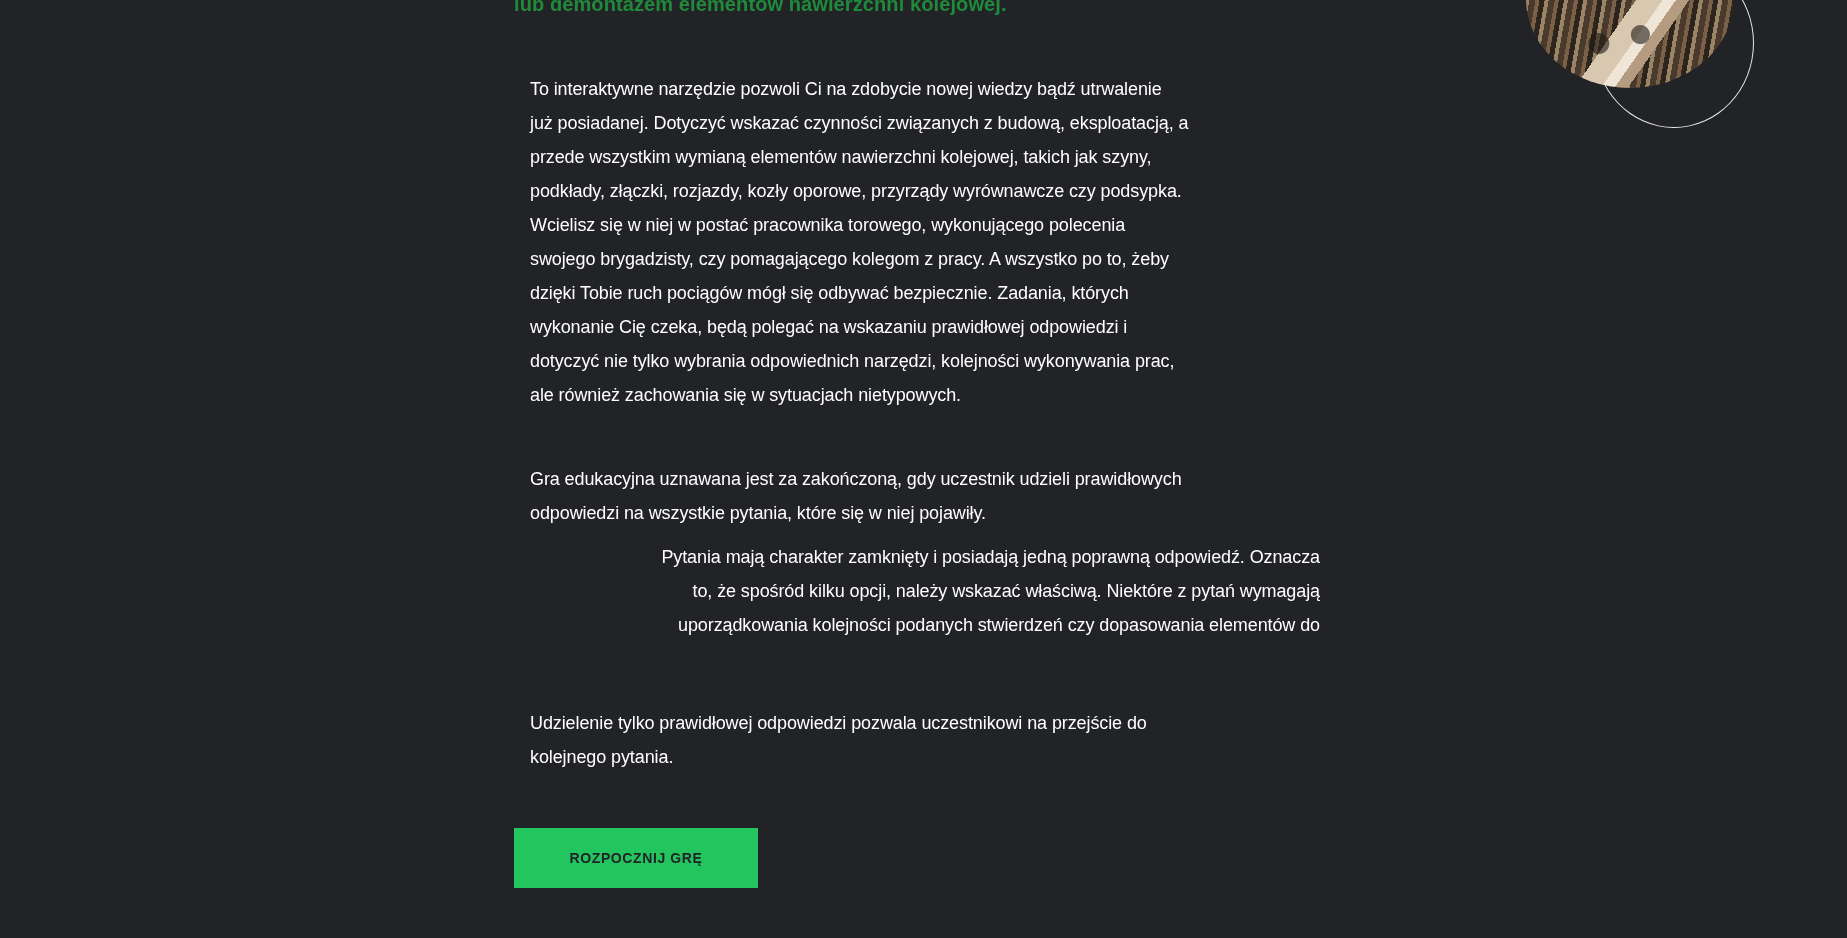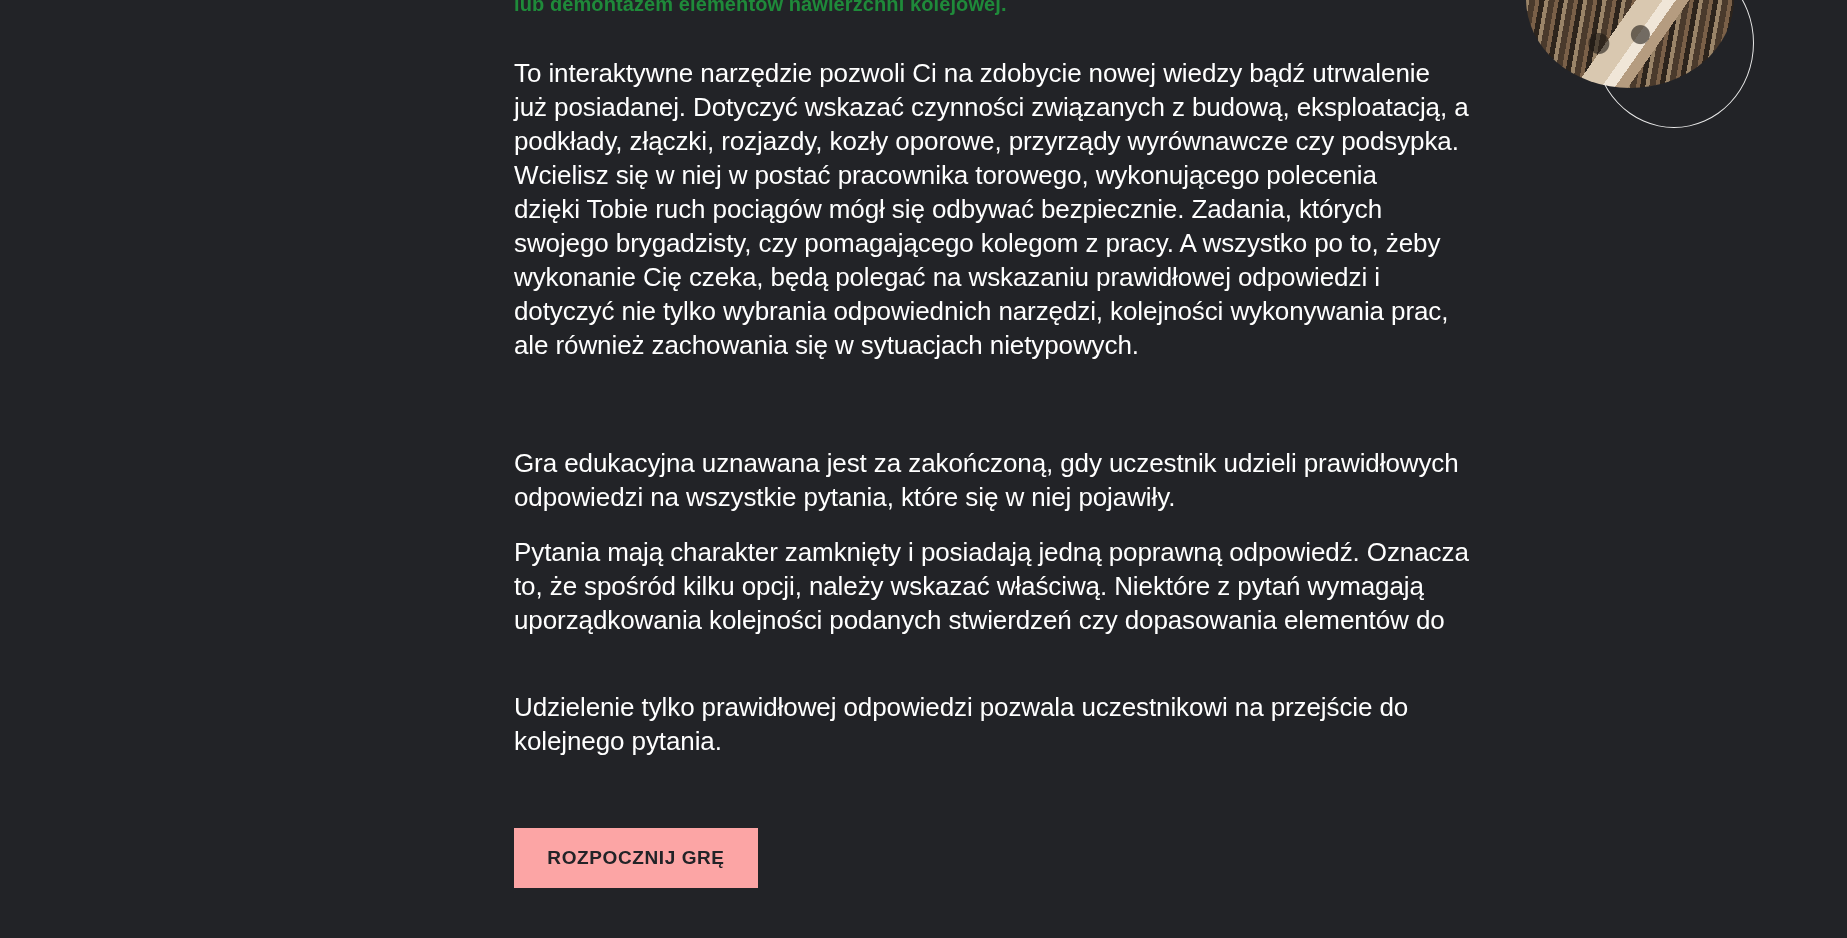--- a/index.html
+++ b/index.html
@@ -24,46 +24,46 @@
       font-weight: bold;
       color: #1f8a3a;
       line-height: 26px;
       white-space: nowrap;
       letter-spacing: 0.1px;
     }
     .para {
       position: absolute;
       left: 514px;
       width: 790px;
-      margin: 0;
-      font-size: 26px;
+      margin: 16px;
+      font-size: 18px;
       line-height: 34px;
       color: #ffffff;
       letter-spacing: -0.1px;
     }
     .para .line {
       display: block;
       white-space: nowrap;
     }
     .p1 { top: 56px; }
     .p2 { top: 446px; }
-    .p3 { top: 535px; }
+    .p3 { top: 524px; text-align: right; }
     .p4 { top: 690px; }
 
     .start-button {
       position: absolute;
       left: 514px;
       top: 828px;
       width: 244px;
       height: 60px;
-      background: #fca5a5;
+      background: #22c55e;
       border: none;
       color: #222327;
       font-family: "Liberation Sans", "DejaVu Sans", sans-serif;
-      font-size: 19px;
+      font-size: 14px;
       font-weight: bold;
       letter-spacing: 0.6px;
       cursor: pointer;
       padding: 0;
     }
 
     .hero-art {
       position: absolute;
       left: 1520px;
       top: -90px;
@@ -110,24 +110,25 @@
 <h2 class="lead-heading">lub demontażem elementów nawierzchni kolejowej.</h2>
 
 <div class="hero-art">
   <div class="hero-ring"></div>
   <div class="hero-image"></div>
 </div>
 
 <p class="para p1">
   <span class="line">To interaktywne narzędzie pozwoli Ci na zdobycie nowej wiedzy bądź utrwalenie</span>
   <span class="line">już posiadanej. Dotyczyć wskazać czynności związanych z budową, eksploatacją, a</span>
+  <span class="line">przede wszystkim wymianą elementów nawierzchni kolejowej, takich jak szyny,</span>
   <span class="line">podkłady, złączki, rozjazdy, kozły oporowe, przyrządy wyrównawcze czy podsypka.</span>
   <span class="line">Wcielisz się w niej w postać pracownika torowego, wykonującego polecenia</span>
+  <span class="line">swojego brygadzisty, czy pomagającego kolegom z pracy. A wszystko po to, żeby</span>
   <span class="line">dzięki Tobie ruch pociągów mógł się odbywać bezpiecznie. Zadania, których</span>
-  <span class="line">swojego brygadzisty, czy pomagającego kolegom z pracy. A wszystko po to, żeby</span>
   <span class="line">wykonanie Cię czeka, będą polegać na wskazaniu prawidłowej odpowiedzi i</span>
   <span class="line">dotyczyć nie tylko wybrania odpowiednich narzędzi, kolejności wykonywania prac,</span>
   <span class="line">ale również zachowania się w sytuacjach nietypowych.</span>
 </p>
 
 <p class="para p2">
   <span class="line">Gra edukacyjna uznawana jest za zakończoną, gdy uczestnik udzieli prawidłowych</span>
   <span class="line">odpowiedzi na wszystkie pytania, które się w niej pojawiły.</span>
 </p>
 

